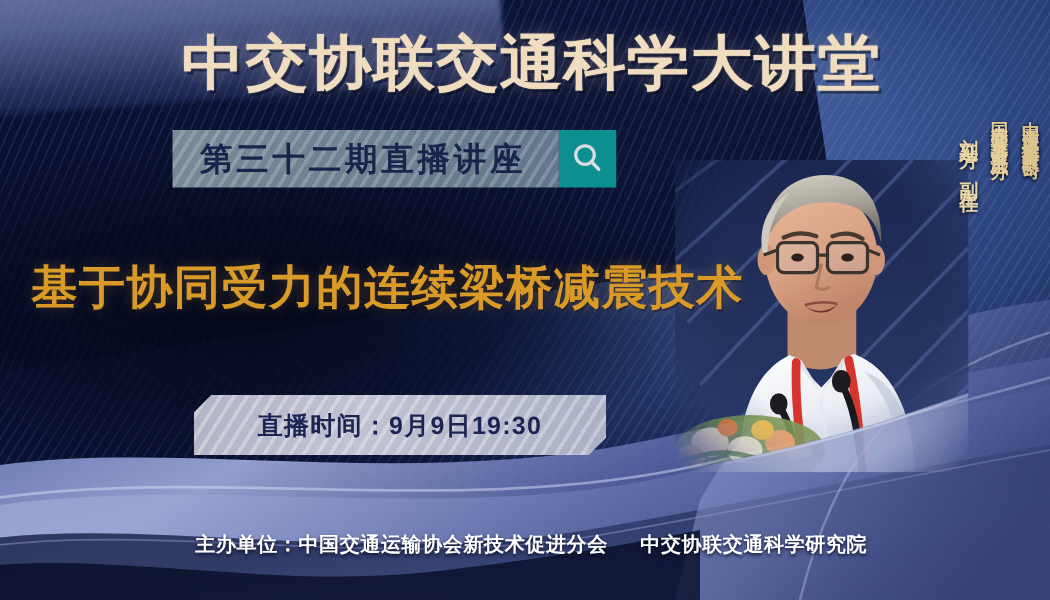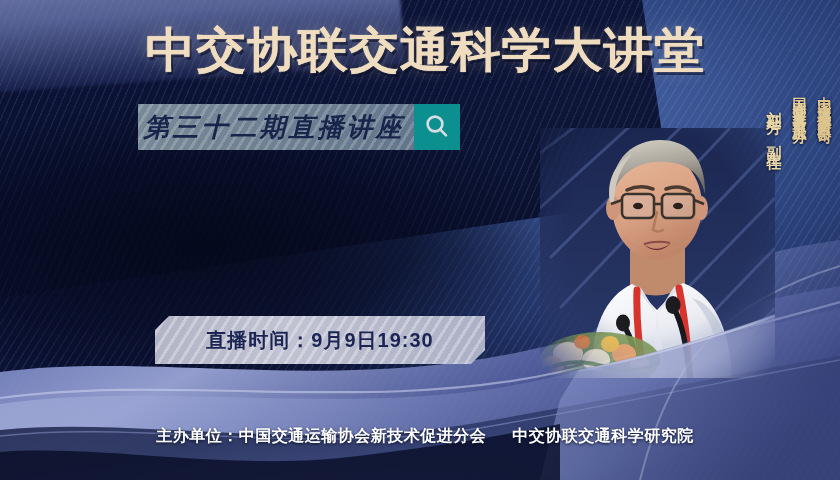--- a/index.html
+++ b/index.html
@@ -108,24 +108,23 @@
        2px 3px 0 rgba(6,10,32,0.55),
        0 0 14px rgba(245,225,190,0.25);
     transform:scaleX(1.06);
     white-space:nowrap;
     z-index:12;
   }
 
   
   .sub-banner{
     position:absolute; left:138px; top:104px;
-    width:322px; height:46px;
+    width:355px; height:46px;
     display:flex; align-items:stretch;
     z-index:12;
-    font-style:italic;
   }
   .sub-banner-body{
     flex:1;
     position:relative;
     background:linear-gradient(90deg, rgba(150,170,180,0.78) 0%, rgba(140,162,176,0.76) 55%, rgba(128,152,170,0.74) 100%);
     overflow:hidden;
     display:flex; align-items:center;
   }
   .sub-banner-body::after{
     content:""; position:absolute; inset:0;
@@ -395,20 +394,21 @@
       <span class="sub-banner-text">第三十二期直播讲座</span>
     </div>
     <div class="sub-banner-icon">
       <svg width="28" height="28" viewBox="0 0 28 28" fill="none" stroke="#d9dde3" stroke-width="2.6" stroke-linecap="round">
         <circle cx="12" cy="11" r="7.4"></circle>
         <path d="M17.4 16.6 L23 22.4"></path>
       </svg>
     </div>
   </div>
 
+  <div class="topic">基于协同受力的连续梁桥减震技术</div>
 
   <div class="timebox">
     <span class="timebox-text">直播时间：9月9日19:30</span>
   </div>
 
   <div class="vcols">
     <div class="vcol vcol-name">刘延芳　副主任</div>
     <div class="vcol vcol-dept">国内直营业务事业部总工办</div>
     <div class="vcol vcol-company">中国交通建设股份有限公司</div>
   </div>

